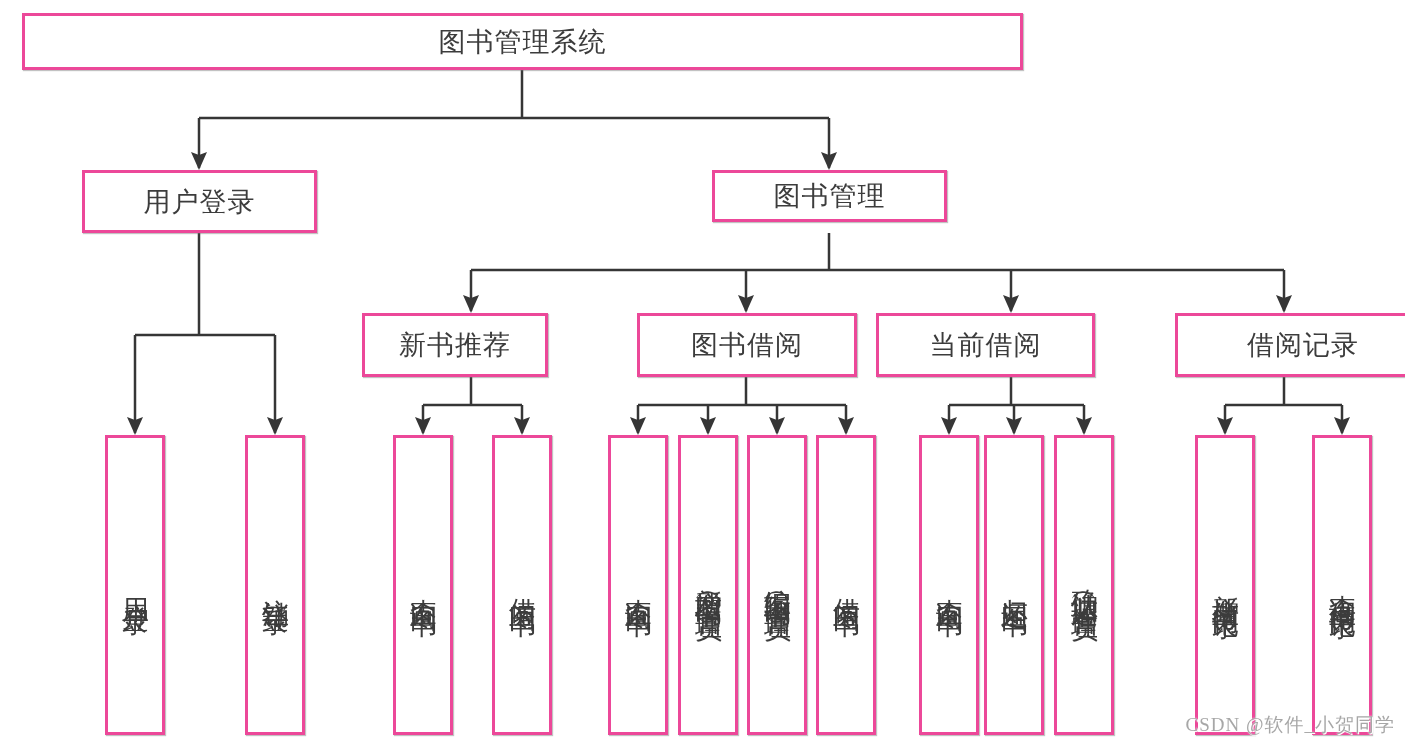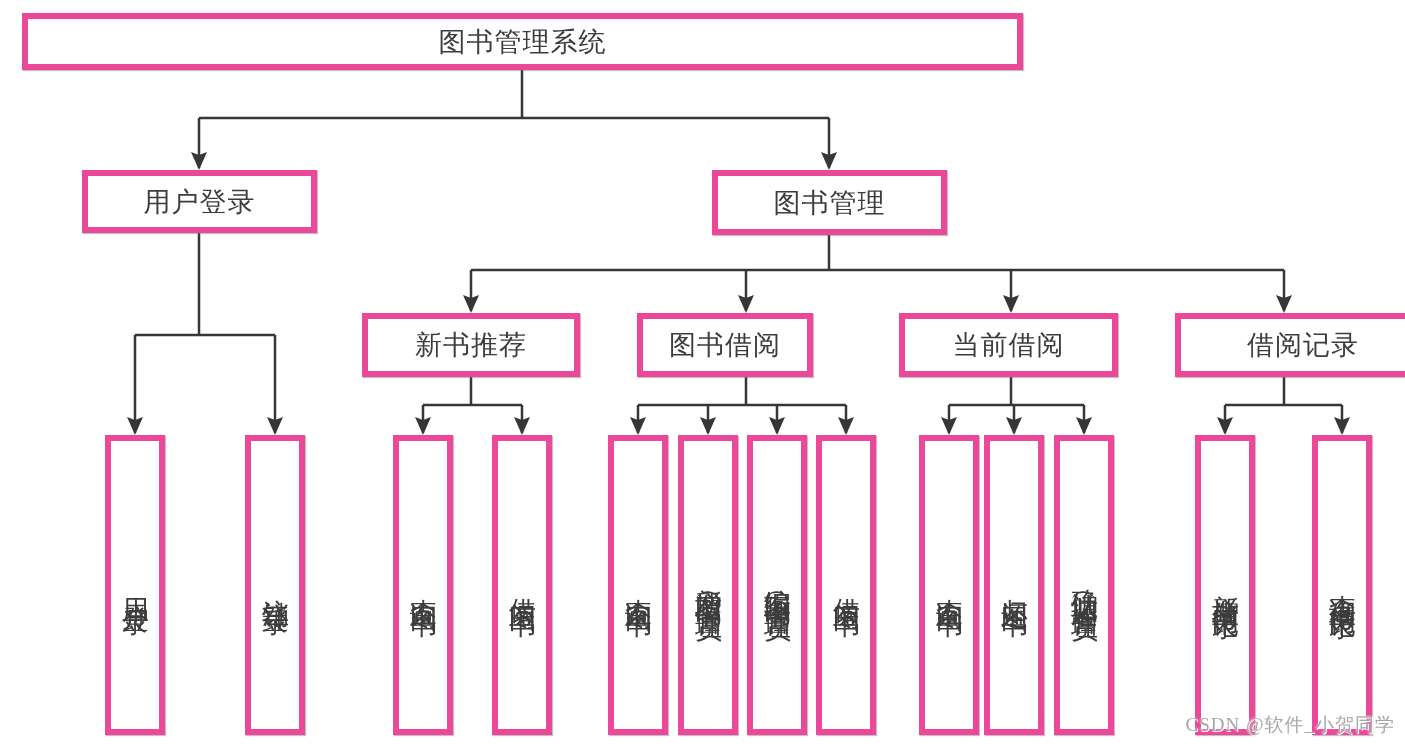--- a/index.html
+++ b/index.html
@@ -18,21 +18,21 @@
   #connectors {
     position: absolute;
     left: 0;
     top: 0;
     z-index: 1;
   }
   .box {
     position: absolute;
     box-sizing: border-box;
     background: #ffffff;
-    border: 6px solid #ec4899;
+    border: 3px solid #ec4899;
     display: flex;
     align-items: center;
     justify-content: center;
     color: #3c3c3c;
     z-index: 2;
     box-shadow: 1px 1px 1px rgba(120,120,120,0.45);
   }
   .hnode span {
     font-size: 27px;
     letter-spacing: 1px;
@@ -107,31 +107,31 @@
     </g>
   </svg>
 
   <div class="box hnode" style="left:22px; top:13px; width:1001px; height:57px;">
     <span>图书管理系统</span>
   </div>
 
   <div class="box hnode" style="left:82px; top:170px; width:235px; height:63px;">
     <span>用户登录</span>
   </div>
-  <div class="box hnode" style="left:712px; top:170px; width:235px; height:65px;">
+  <div class="box hnode" style="left:712px; top:170px; width:235px; height:52px;">
     <span>图书管理</span>
   </div>
 
-  <div class="box hnode" style="left:362px; top:313px; width:218px; height:64px;">
+  <div class="box hnode" style="left:362px; top:313px; width:186px; height:64px;">
     <span>新书推荐</span>
   </div>
-  <div class="box hnode" style="left:637px; top:313px; width:176px; height:64px;">
+  <div class="box hnode" style="left:637px; top:313px; width:220px; height:64px;">
     <span>图书借阅</span>
   </div>
-  <div class="box hnode" style="left:899px; top:313px; width:219px; height:64px;">
+  <div class="box hnode" style="left:876px; top:313px; width:219px; height:64px;">
     <span>当前借阅</span>
   </div>
   <div class="box hnode" style="left:1175px; top:313px; width:256px; height:64px;">
     <span>借阅记录</span>
   </div>
 
   <div class="box vnode" style="left:105px; top:435px; width:60px; height:300px;">
     <span class="vtext">用户登录</span>
   </div>
   <div class="box vnode" style="left:245px; top:435px; width:60px; height:300px;">

